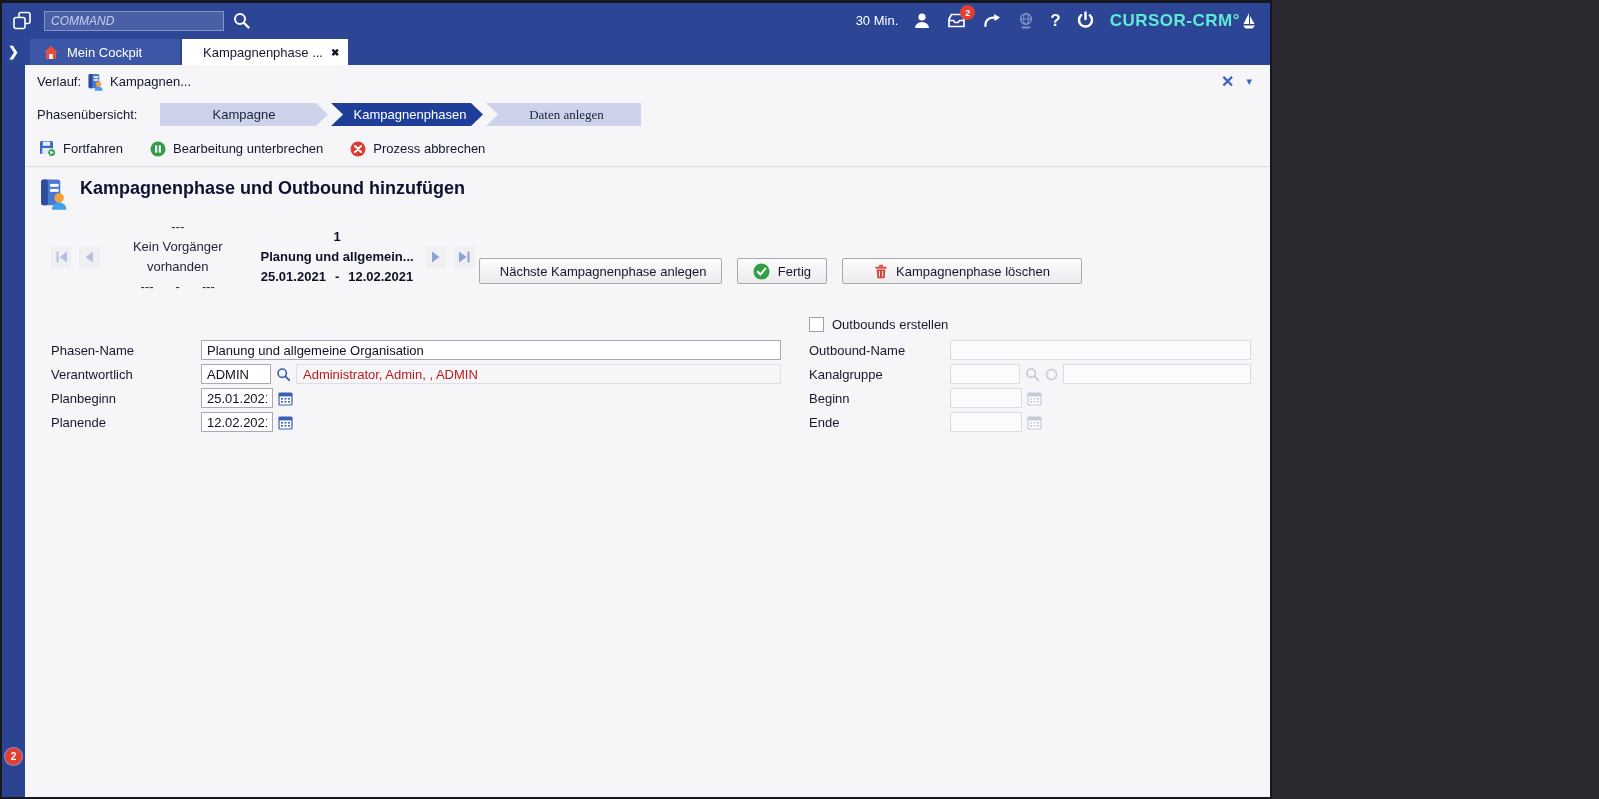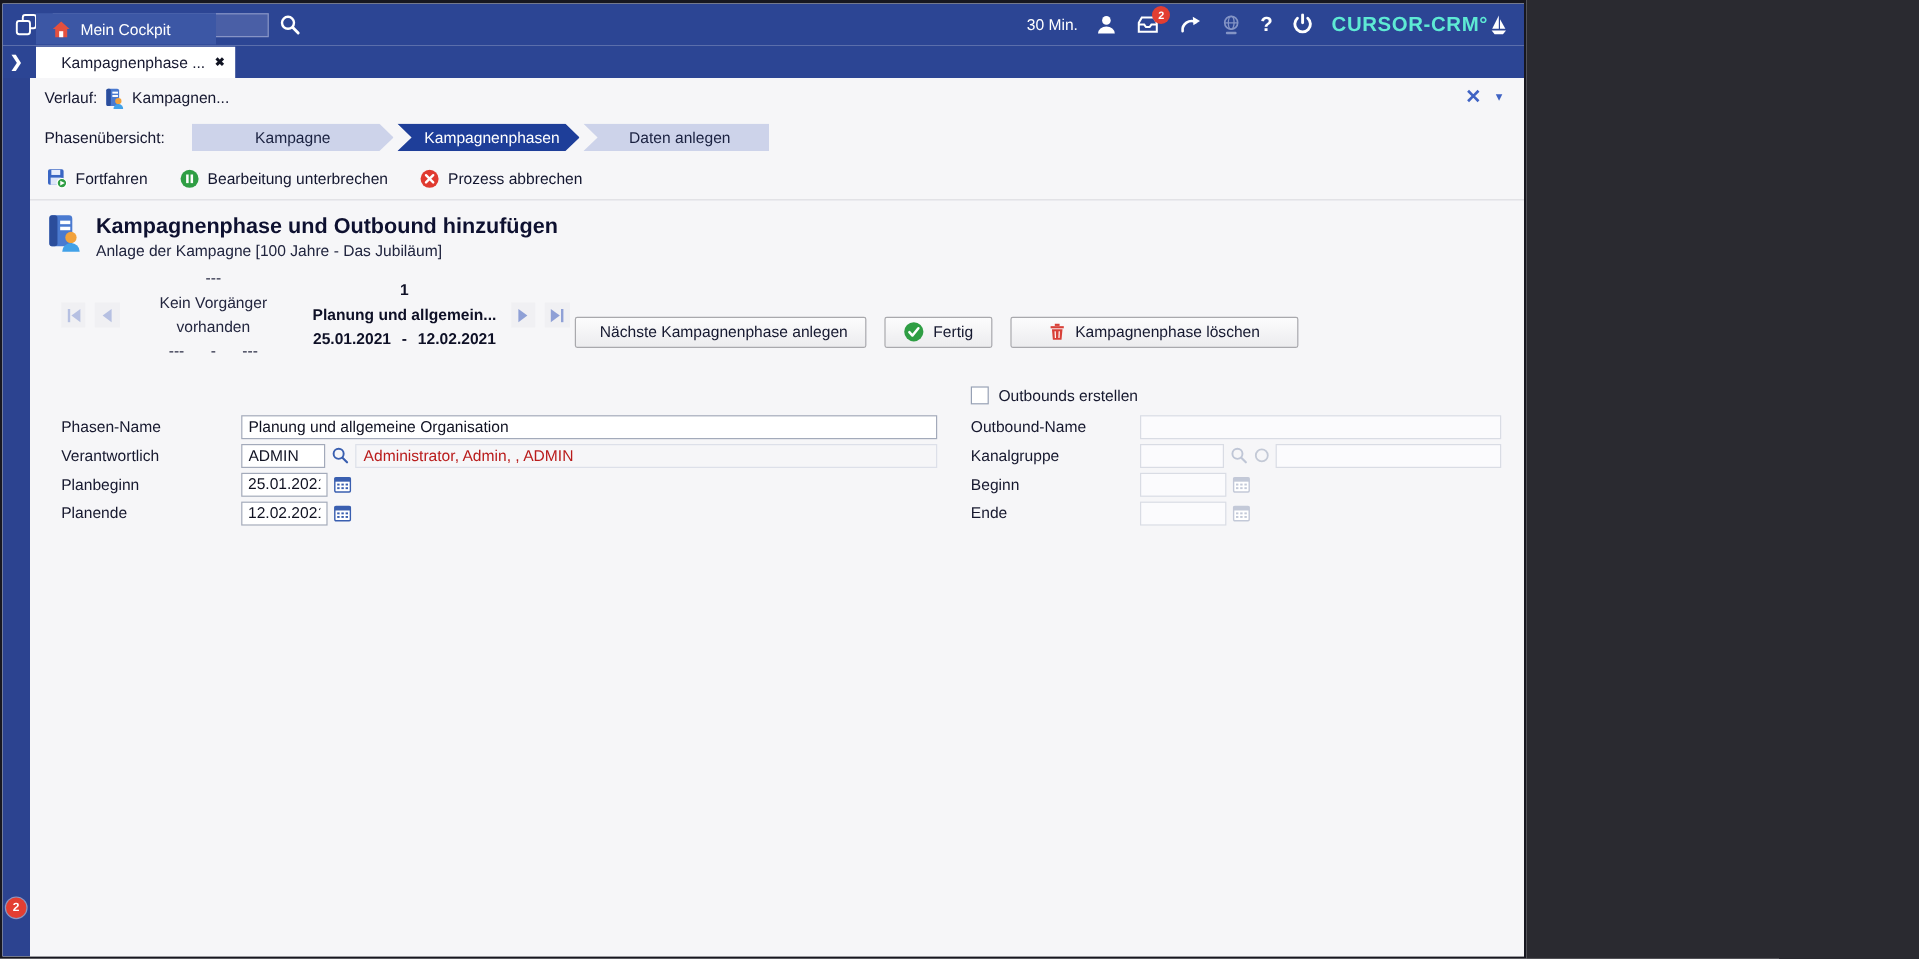--- a/index.html
+++ b/index.html
@@ -18,21 +18,21 @@
   .top-search { margin-left: 8px; display: flex; cursor: pointer; }
   .top-right { margin-left: auto; display: flex; align-items: center; gap: 15px; }
   .session { color: #ffffff; font-size: 13px; }
   .top-ico { display: flex; position: relative; cursor: pointer; }
   .mail-badge { position: absolute; top: -7px; right: -8px; min-width: 15px; height: 15px; border-radius: 8px; background: #e33e32; color: #fff; font-size: 9px; font-weight: bold; display: flex; align-items: center; justify-content: center; padding: 0 3px; }
   .help-glyph { color: #fff; font-size: 17px; font-weight: bold; }
   .brand { color: #5eead4; font-size: 17px; font-weight: bold; letter-spacing: .5px; display: flex; align-items: flex-start; gap: 2px; }
   
   .tabrow { height: 27px; flex: none; background: #2c4594; display: flex; align-items: flex-end; }
   .strip-head { width: 23px; height: 100%; display: flex; align-items: center; justify-content: center; color: #fff; font-size: 13px; font-weight: bold; cursor: pointer; }
-  .tabs { display: flex; gap: 2px; margin-left: 5px; flex-direction: column; }
+  .tabs { display: flex; gap: 2px; margin-left: 5px; }
   .tab { height: 26px; display: flex; align-items: center; gap: 8px; padding: 0 13px; font-size: 13px; cursor: pointer; white-space: nowrap; }
   .tab.inactive { background: #3c57a5; color: #fff; width: 150px; }
   .tab.active { background: #fff; color: #16182f; width: 166px; }
   .tab-close { font-size: 10px; font-weight: bold; color: #101322; margin-left: auto; cursor: pointer; }
   
   .main { flex: 1; display: flex; min-height: 0; }
   .leftstrip { width: 23px; flex: none; background: #2c4390; position: relative; }
   .strip-badge { position: absolute; left: 3px; bottom: 32px; width: 17px; height: 17px; border-radius: 50%; background: #e33e32; color: #fff; font-size: 10px; font-weight: bold; display: flex; align-items: center; justify-content: center; box-shadow: 0 0 0 1px rgba(255,255,255,.45); cursor: pointer; }
   .content { flex: 1; background: #f6f6f8; display: flex; flex-direction: column; overflow: hidden; }
   
@@ -41,21 +41,21 @@
   .verlauf-right { margin-left: auto; display: flex; align-items: center; gap: 12px; }
   .panel-close { color: #3f63c4; font-size: 16px; font-weight: bold; cursor: pointer; line-height: 1; }
   .caret { color: #3f63c4; font-size: 11px; cursor: pointer; line-height: 1; }
   
   .phase-row { flex: none; display: flex; align-items: center; padding: 5px 0 7px 12px; font-size: 13px; color: #15172f; }
   .phase-label { width: 123px; }
   .steps { display: flex; }
   .step { height: 23px; line-height: 23px; text-align: center; font-size: 13px; color: #1a2140; background: #cdd3ea; margin-right: 3px; cursor: pointer; }
   .step.first { width: 168px; clip-path: polygon(0 0, calc(100% - 12px) 0, 100% 50%, calc(100% - 12px) 100%, 0 100%); }
   .step.mid { width: 152px; padding-left: 6px; background: #1e3e99; color: #fff; font-weight: normal; clip-path: polygon(0 0, calc(100% - 12px) 0, 100% 50%, calc(100% - 12px) 100%, 0 100%, 12px 50%); }
-  .step.last { width: 155px; padding-left: 6px; clip-path: polygon(0 0, 100% 0, 100% 100%, 0 100%, 12px 50%); }
+  .step.last { width: 155px; padding-left: 6px; clip-path: polygon(0 0, 100% 0, 100% 100%, 0 100%, 12px 50%); font-family: Liberation Serif, serif; }
   
   .toolbar-row { flex: none; display: flex; gap: 27px; padding: 7px 0 9px 14px; border-bottom: 1px solid #dcdce1; }
   .tool { display: flex; align-items: center; gap: 7px; font-size: 13px; color: #13162f; cursor: pointer; }
   
   .title-row { flex: none; display: flex; gap: 13px; padding: 11px 0 0 15px; align-items: flex-start; }
   .page-title { font-size: 18px; font-weight: bold; color: #0e1130; line-height: 1.15; }
   .page-subtitle { font-size: 13px; color: #20243e; margin-top: 2px; }
   
   .nav-row { flex: none; display: flex; align-items: center; padding: 16px 0 0 22px; height: 78px; }
   .navbtn { width: 26px; height: 21px; display: flex; align-items: center; justify-content: center; background: #f0f0f3; cursor: pointer; margin: 0 4px; }
@@ -246,21 +246,20 @@
         <svg width="27" height="32" viewBox="0 0 24 28">
             <rect x="1" y="1" width="17" height="23" rx="2.5" fill="#4a7ad0"></rect>
             <rect x="1" y="1" width="6" height="23" rx="2" fill="#2b4d9b"></rect>
             <rect x="9" y="5" width="7.5" height="2.6" fill="#fff"></rect>
             <rect x="9" y="9.5" width="7.5" height="2.6" fill="#fff"></rect>
             <circle cx="17" cy="17.5" r="4.2" fill="#f2a23c"></circle>
             <path d="M10.5 28 a6.5 6.5 0 0 1 13 0 z" fill="#41a1e8"></path>
           </svg>
         <div>
           <div class="page-title">Kampagnenphase und Outbound hinzufügen</div>
-          <div class="page-subtitle">Anlage der Kampagne [100 Jahre - Das Jubiläum]</div>
         </div>
       </div>
 
       <div class="nav-row">
         <span class="navbtn">
           <svg width="15" height="14" viewBox="0 0 15 14">
               <rect x="2.5" y="1.5" width="2" height="11" fill="#b6c0e2"></rect>
               <path d="M13 1.5 L5.5 7 L13 12.5 Z" fill="#b6c0e2"></path>
             </svg>
         </span>

